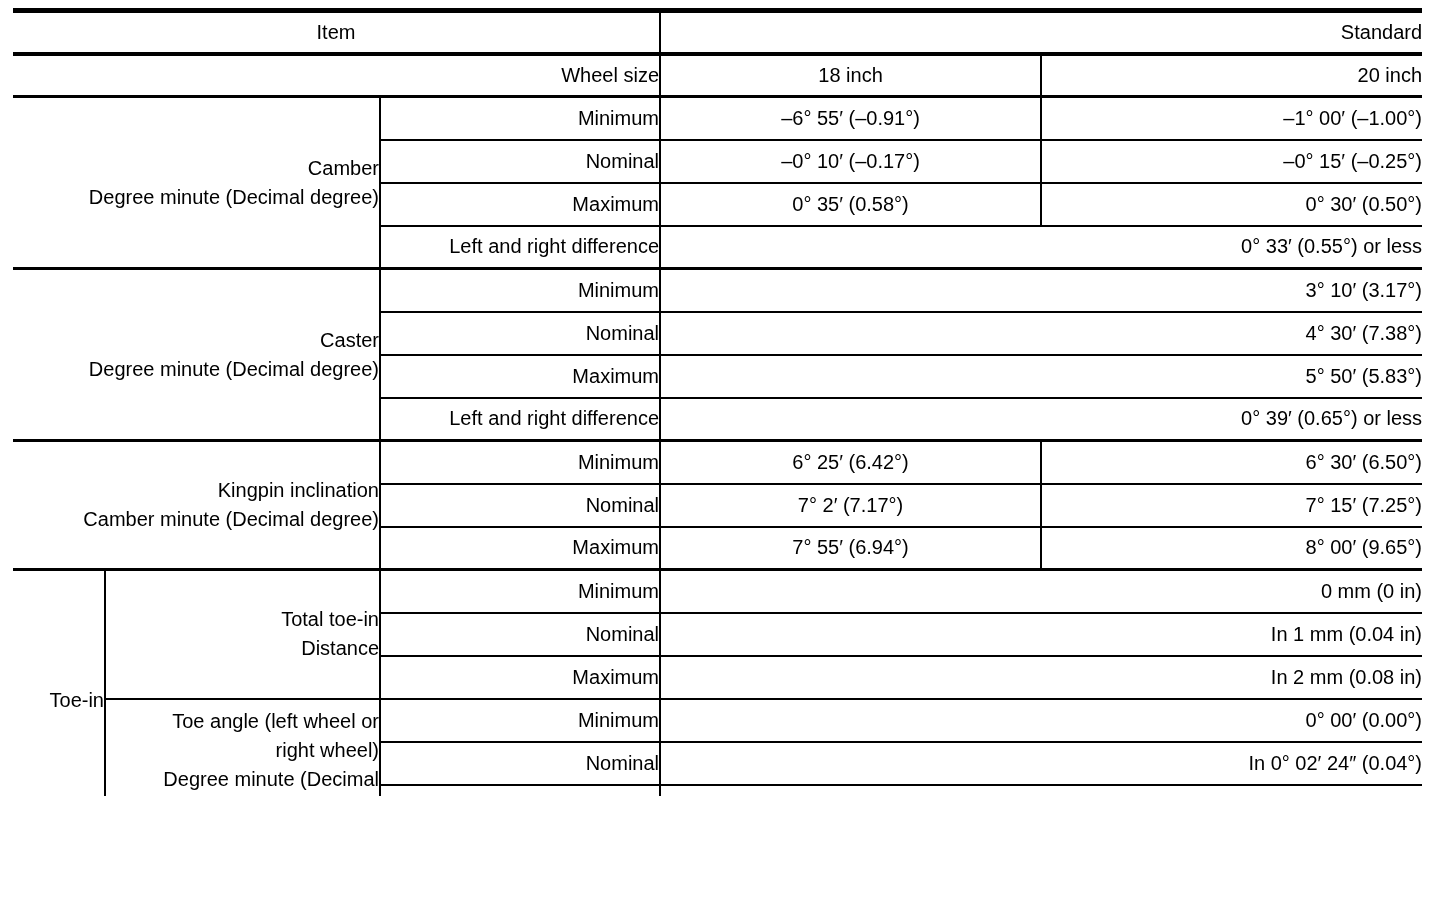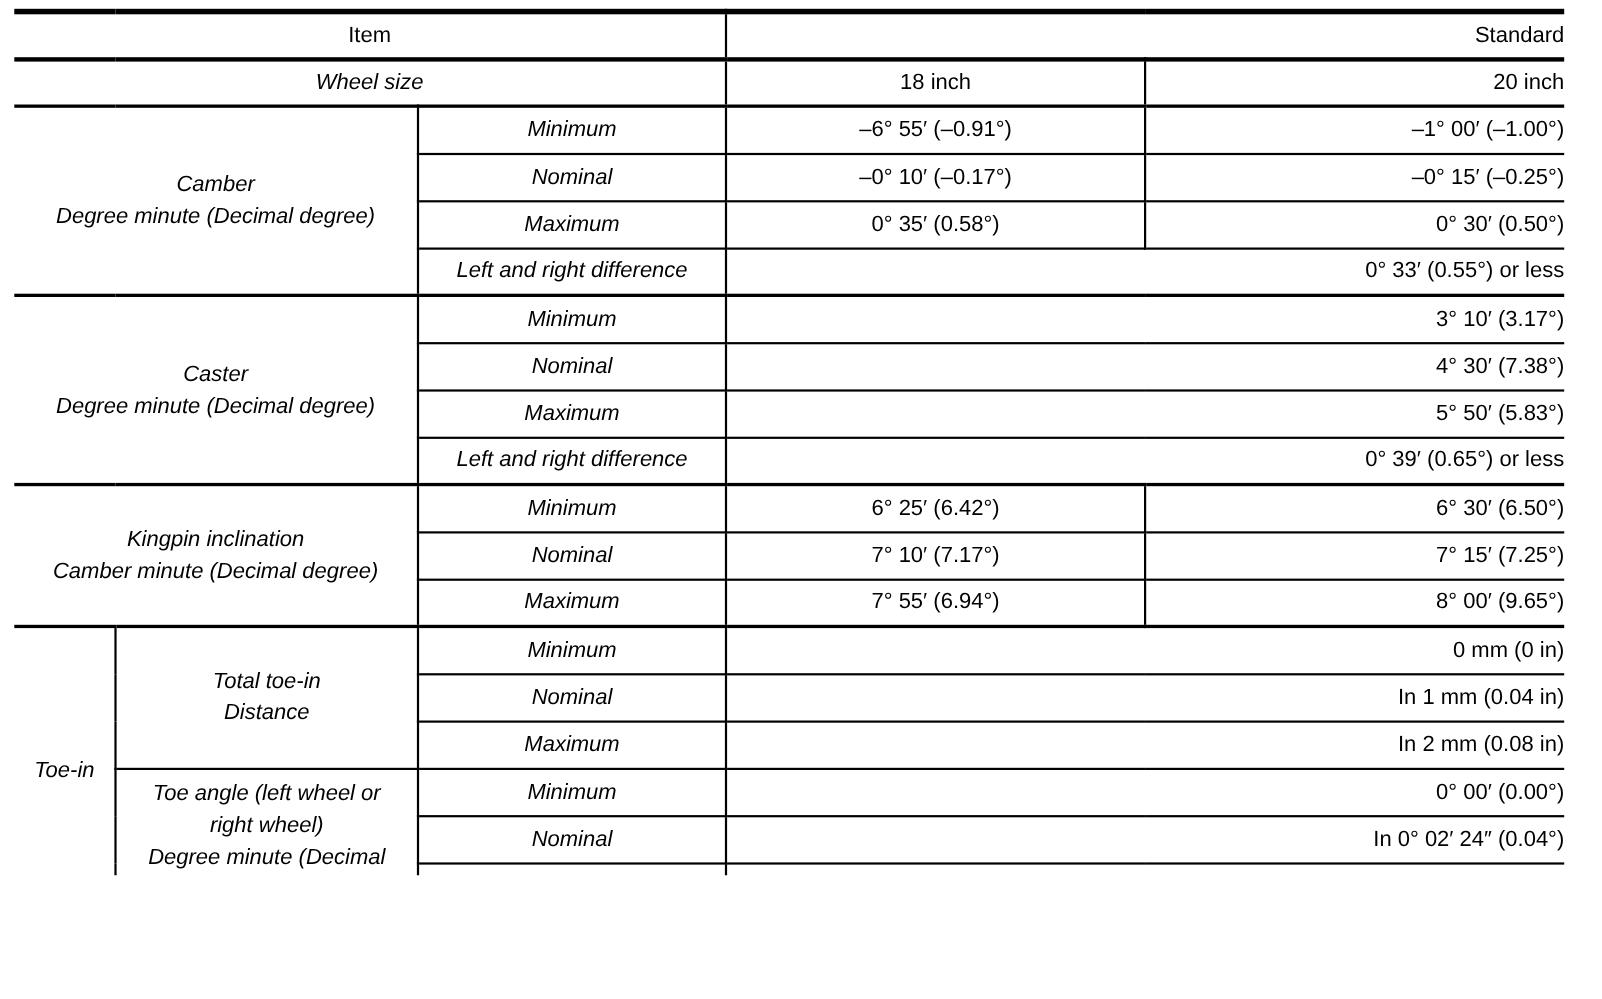--- a/index.html
+++ b/index.html
@@ -37,24 +37,23 @@
     overflow: hidden;
   }
   .spec-table tr { height: 43px; }
   .spec-table tr.tall { height: 48px; }
   .spec-table td.el { border-left: 0; }
   .spec-table td:last-child { border-right: 0; text-align: right; }
   .spec-table tr.r-item > td { border-bottom: 4px solid #000; }
   .spec-table tr.r-wheel > td { border-bottom: 3px solid #000; }
   .spec-table tr.sec > td { border-top: 3px solid #000; }
   .lbl {
-    text-align: center;
+    text-align: right;
     padding-left: 16px;
     white-space: pre-line;
-    font-style: italic;
   }
   .grp { padding-left: 11px; }
   .val { text-align: center; }
   .footnote {
     position: absolute;
     left: 14px;
     font-size: 20px;
     white-space: nowrap;
   }
 </style>
@@ -127,21 +126,21 @@
 
     <tr class="sec">
       <td class="el lbl" colspan="2" rowspan="3">Kingpin inclination
 Camber minute (Decimal degree)</td>
       <td class="lbl">Minimum</td>
       <td class="val">6° 25′ (6.42°)</td>
       <td class="val">6° 30′ (6.50°)</td>
     </tr>
     <tr>
       <td class="lbl">Nominal</td>
-      <td class="val">7° 10′ (7.17°)</td>
+      <td class="val">7° 2′ (7.17°)</td>
       <td class="val">7° 15′ (7.25°)</td>
     </tr>
     <tr>
       <td class="lbl">Maximum</td>
       <td class="val">7° 55′ (6.94°)</td>
       <td class="val">8° 00′ (9.65°)</td>
     </tr>
 
     <tr class="sec">
       <td class="el lbl grp" rowspan="6">Toe-in</td>

